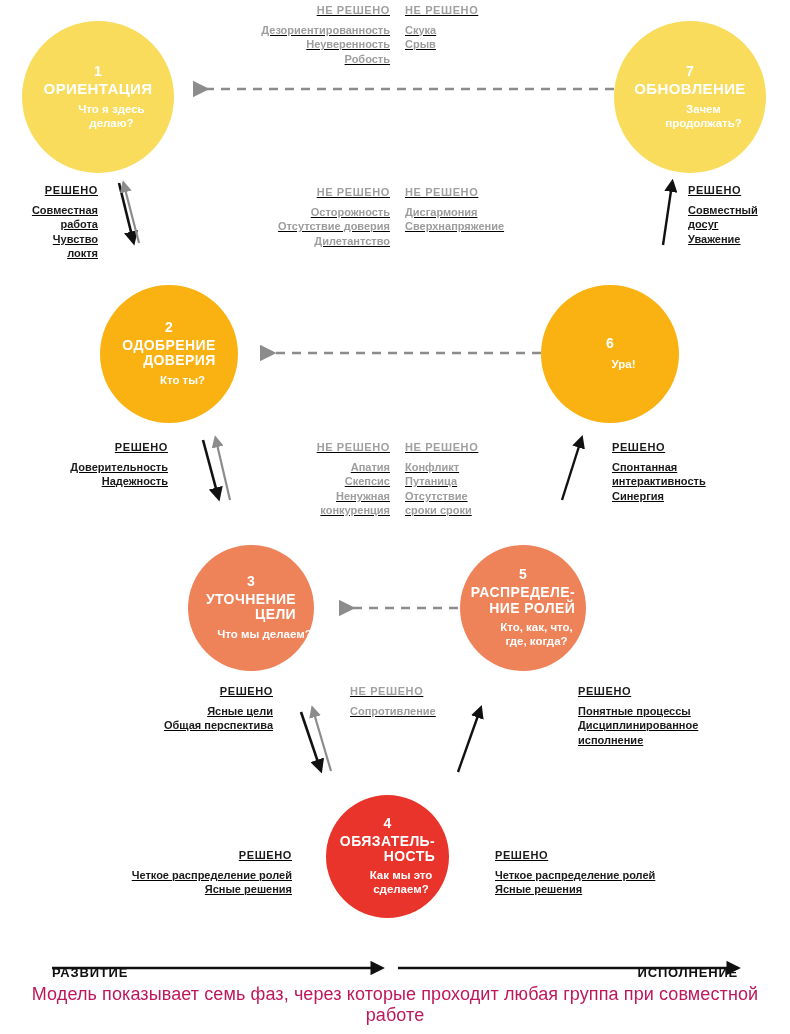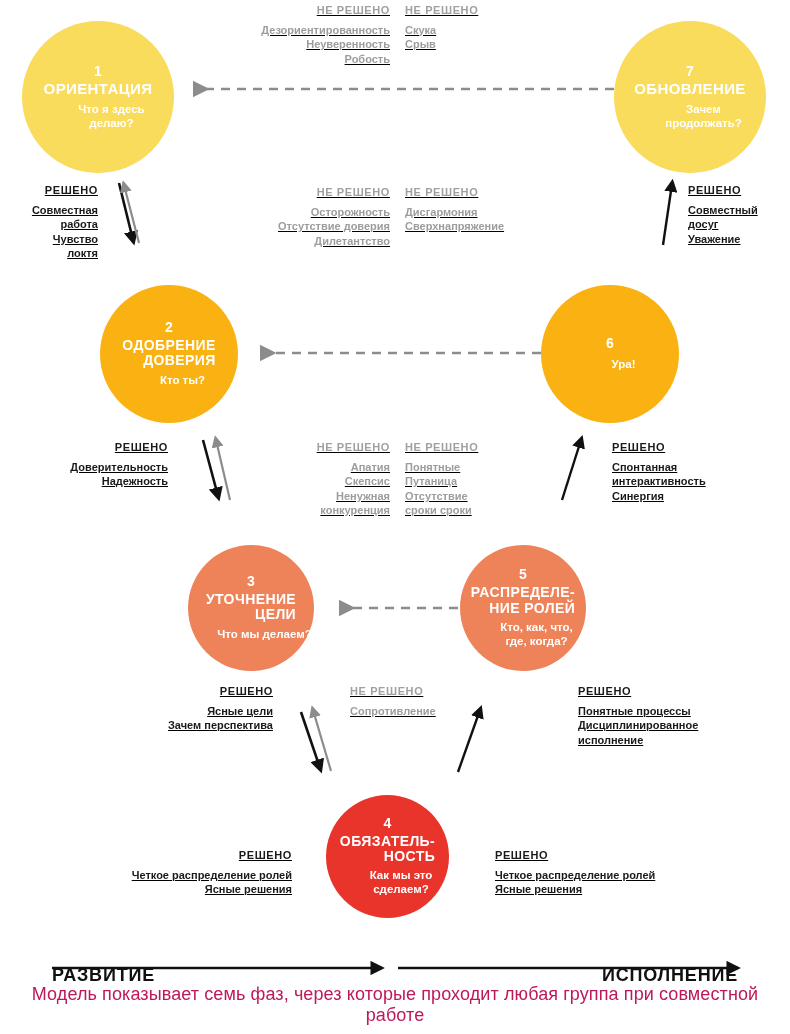--- a/index.html
+++ b/index.html
@@ -75,21 +75,21 @@
 
   svg.overlay {
     position: absolute;
     left: 0; top: 0;
     width: 790px; height: 1034px;
     pointer-events: none;
   }
 
   .axis-label {
     position: absolute;
-    font-size: 18px;
+    font-size: 13px;
     font-weight: 700;
     letter-spacing: .8px;
     color: #111;
   }
   .caption {
     position: absolute;
     left: 0; right: 0;
     bottom: 8px;
     text-align: center;
     font-size: 18px;
@@ -265,37 +265,37 @@
   <div class="lblblock unsolved ta-r" style="left:245px; top:440px; width:145px;">
     <div class="head">НЕ РЕШЕНО</div>
     <div class="item">Апатия</div>
     <div class="item">Скепсис</div>
     <div class="item">Ненужная</div>
     <div class="item">конкуренция</div>
   </div>
 
   <div class="lblblock unsolved ta-l" style="left:405px; top:440px; width:150px;">
     <div class="head">НЕ РЕШЕНО</div>
-    <div class="item">Понятные</div>
+    <div class="item">Конфликт</div>
     <div class="item">Путаница</div>
     <div class="item">Отсутствие</div>
     <div class="item">сроки сроки</div>
   </div>
 
   <div class="lblblock solved ta-l" style="left:612px; top:440px; width:178px;">
     <div class="head">РЕШЕНО</div>
     <div class="item">Спонтанная</div>
     <div class="item">интерактивность</div>
     <div class="item">Синергия</div>
   </div>
 
   <div class="lblblock solved ta-r" style="left:28px; top:684px; width:245px;">
     <div class="head">РЕШЕНО</div>
     <div class="item">Ясные цели</div>
-    <div class="item">Зачем перспектива</div>
+    <div class="item">Общая перспектива</div>
   </div>
 
   <div class="lblblock unsolved ta-l" style="left:350px; top:684px; width:170px;">
     <div class="head">НЕ РЕШЕНО</div>
     <div class="item">Сопротивление</div>
   </div>
 
   <div class="lblblock solved ta-l" style="left:578px; top:684px; width:210px;">
     <div class="head">РЕШЕНО</div>
     <div class="item">Понятные процессы</div>

